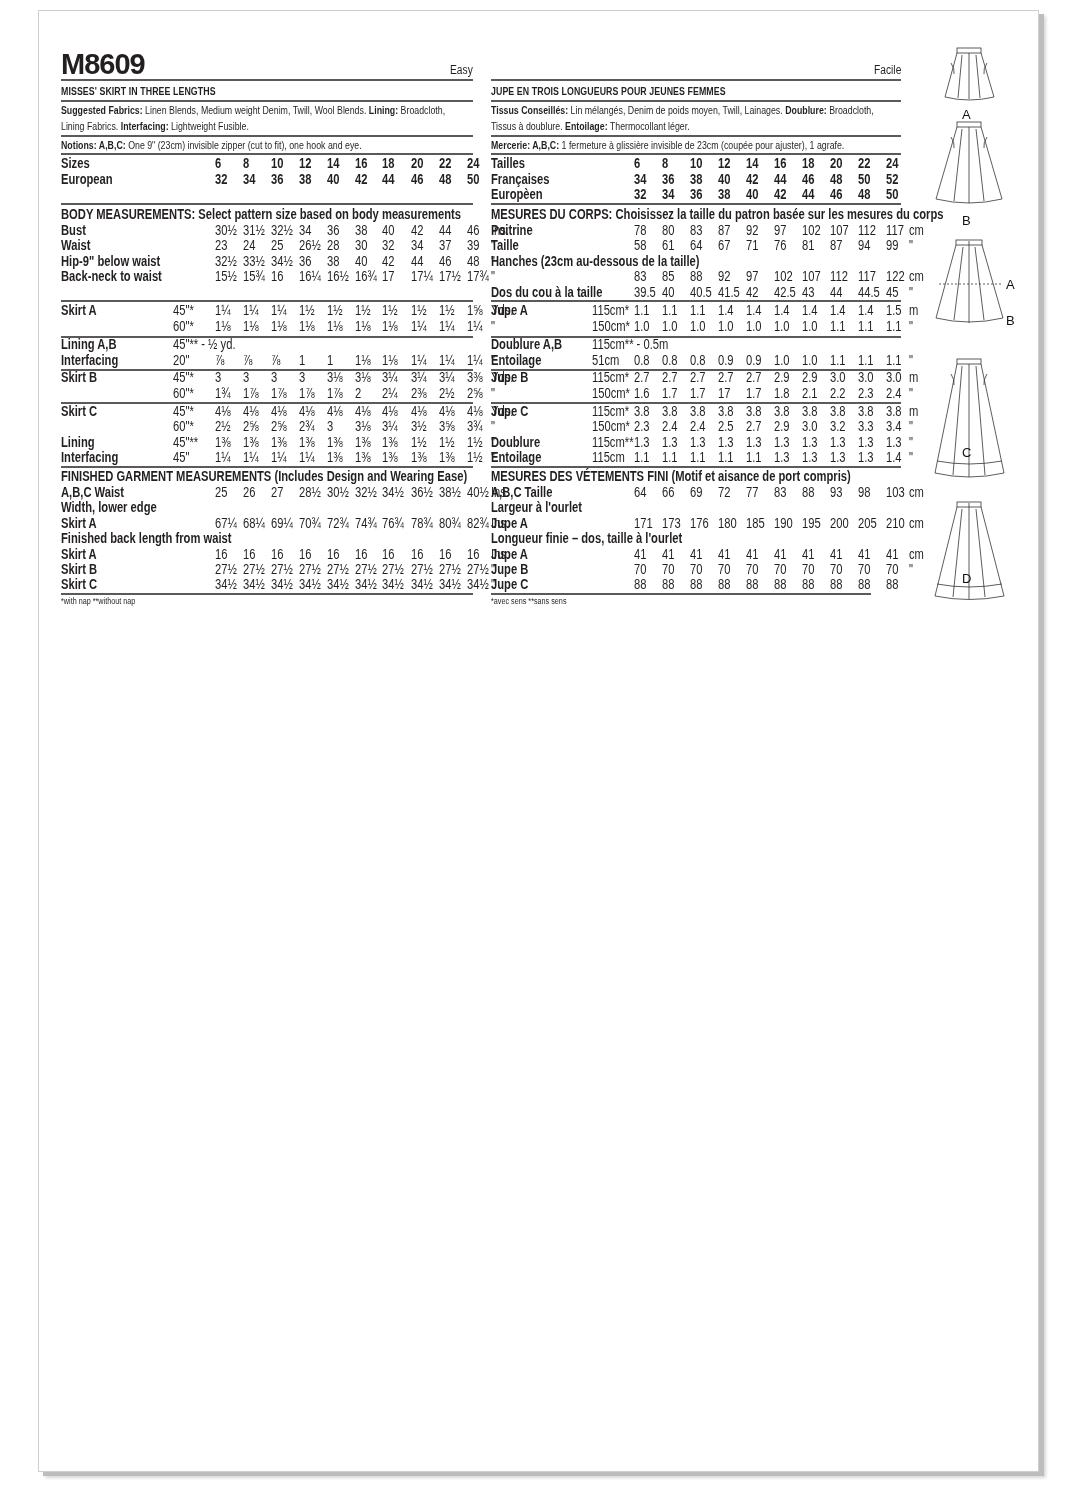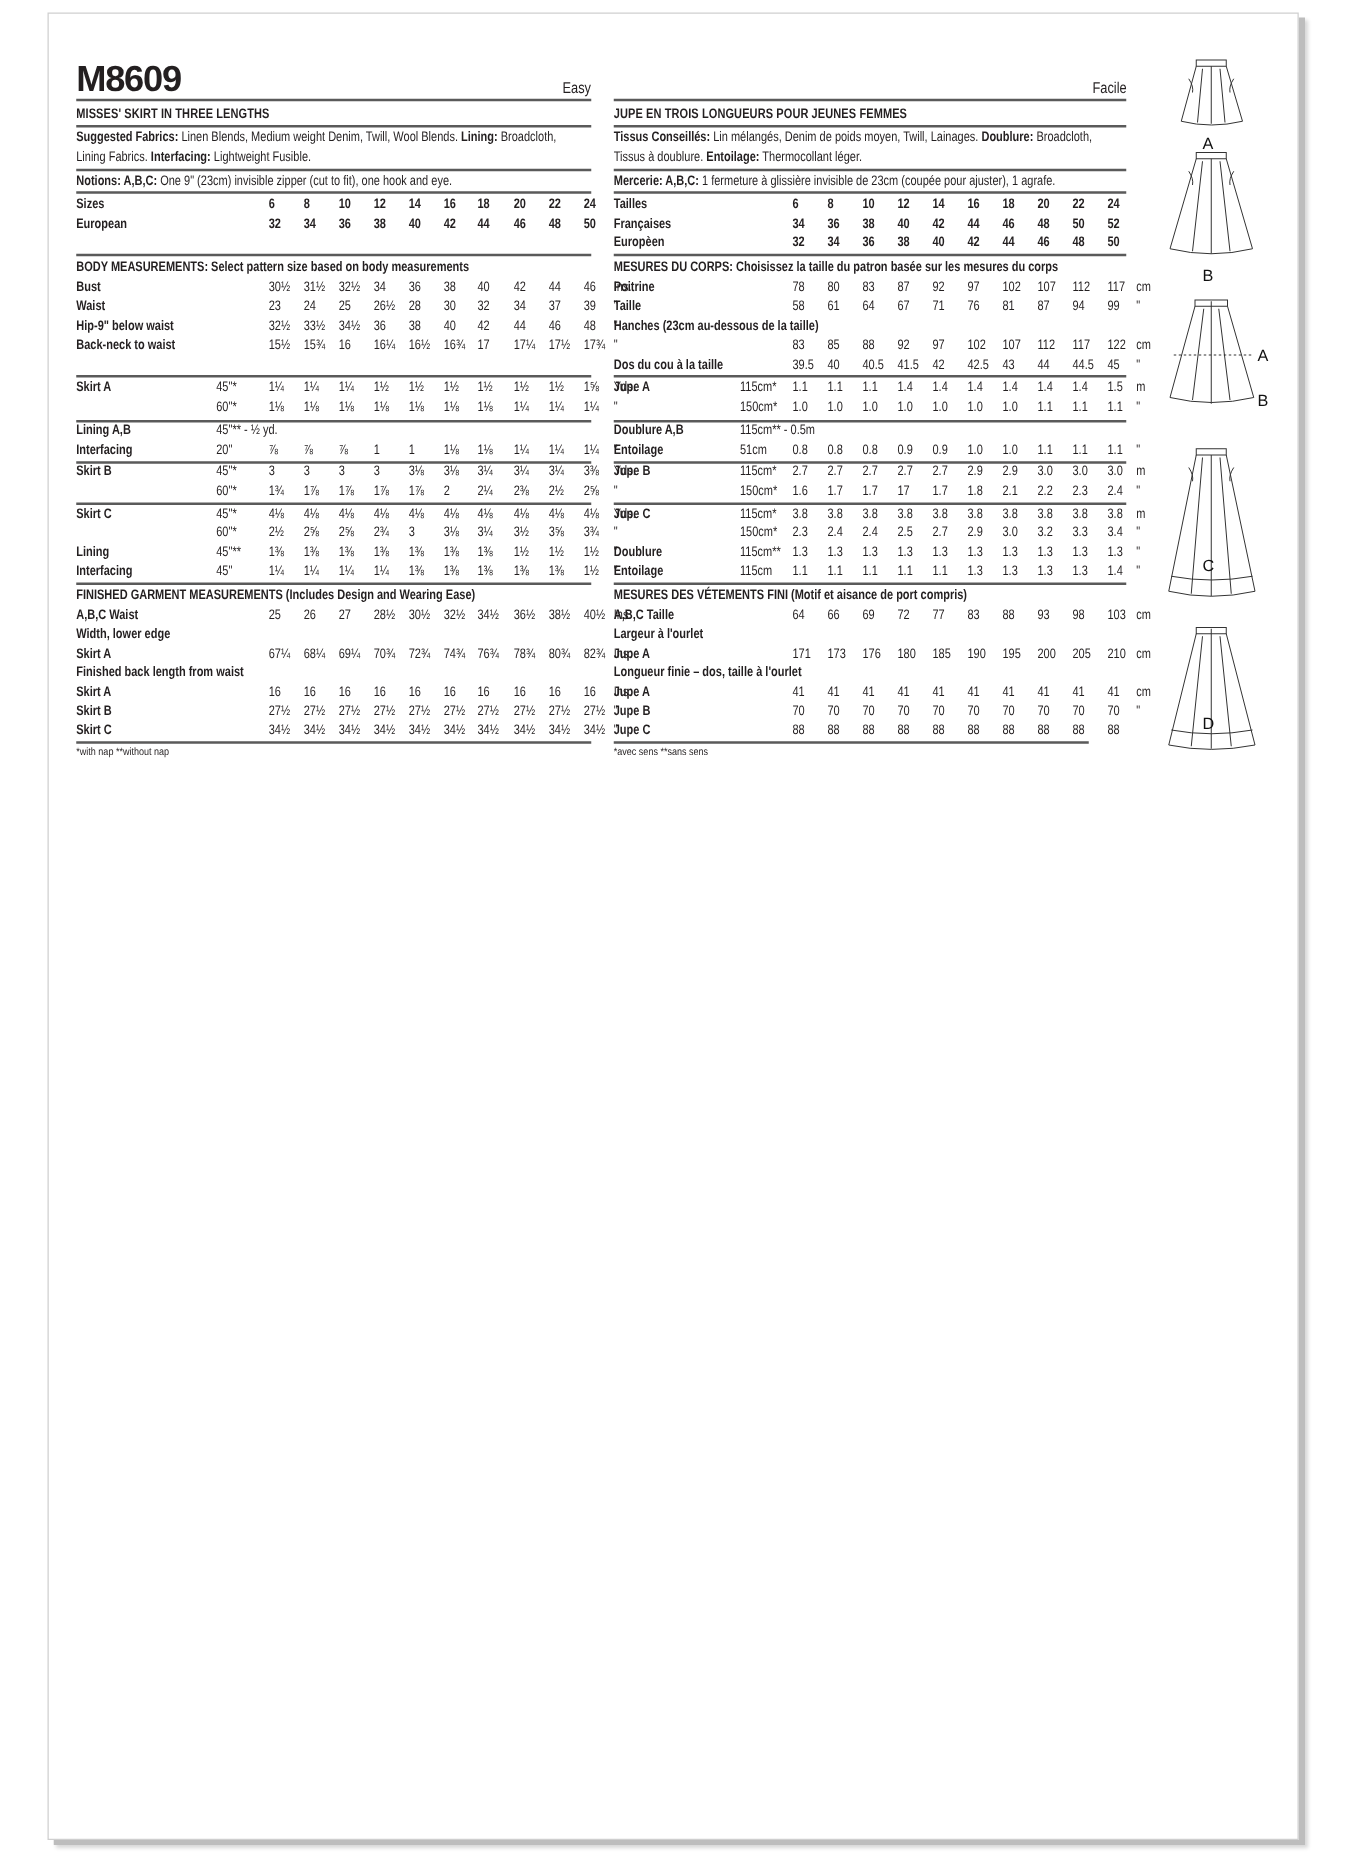--- a/index.html
+++ b/index.html
@@ -8,21 +8,21 @@
   .col { position:absolute; top:0; }
   .col-en { left:22px; width:412px; }
   .col-fr { left:452px; width:410px; }
   .code { position:absolute; left:0; top:38px; font-size:29px; font-weight:bold; letter-spacing:-1px; line-height:30px; }
   .level { position:absolute; right:0; top:52px; font-size:12.5px; transform:scaleX(.82); transform-origin:100% 50%; }
   .rule { position:absolute; left:0; right:0; height:2px; background:#5a5a5a; }
   .rule.thin { height:1.5px; }
   .line { position:absolute; left:0; white-space:nowrap; font-size:11px; line-height:14px; }
   .line .c { display:inline-block; transform:scaleX(.8); transform-origin:0 50%; }
   .title { font-weight:bold; font-size:11px; letter-spacing:.1px; }
-  .row { position:absolute; left:0; right:0; height:15px; font-size:11px; line-height:15px; white-space:nowrap; }
+  .row { position:absolute; left:0; right:0; height:15px; font-size:14px; line-height:15px; white-space:nowrap; }
   .row span { position:absolute; top:0; display:inline-block; transform:scaleX(.8); transform-origin:0 50%; }
   .row .lbl { left:0; font-weight:bold; }
   .row.bold span { font-weight:bold; }
   .foot { position:absolute; left:0; font-size:8.5px; line-height:10px; white-space:nowrap; }
   .foot span { display:inline-block; transform:scaleX(.85); transform-origin:0 50%; }
   .art { position:absolute; left:885px; top:30px; width:110px; height:560px; }
   .art-label { position:absolute; font-size:13px; font-family:"Liberation Sans", sans-serif; color:#111; }
 </style>
 </head>
 <body>

